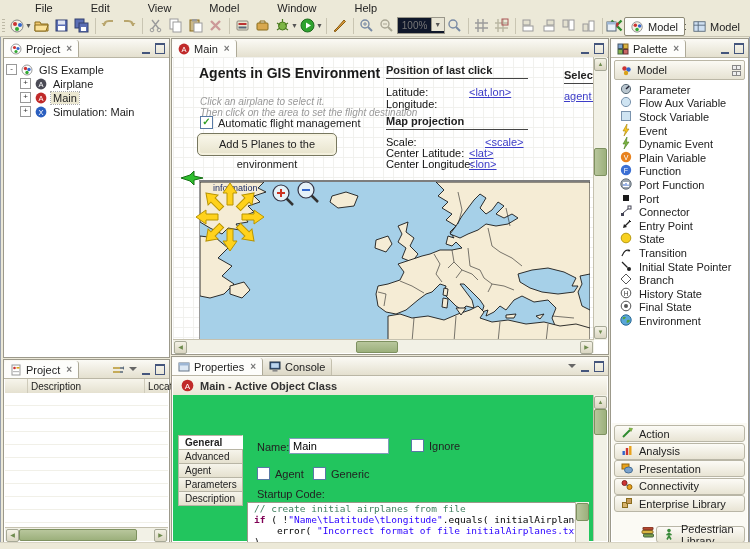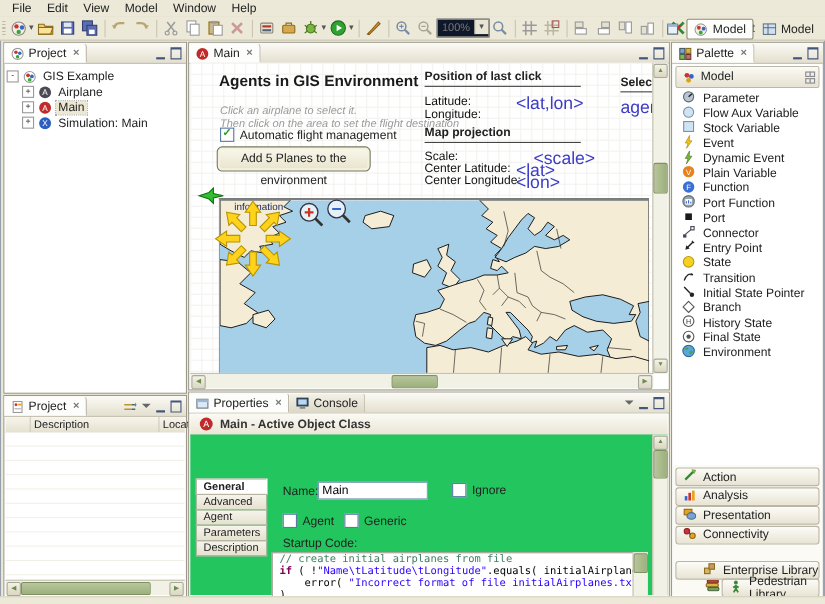--- a/index.html
+++ b/index.html
@@ -2,21 +2,21 @@
 <html><head>
 <meta charset="utf-8">
 <style>
   html,body{margin:0;padding:0;background:#cfcdc1;}
   #app{position:relative;width:750px;height:549px;background:#ECE9D8;overflow:hidden;
        font-family:"Liberation Sans",sans-serif;font-size:11px;color:#222;
        box-shadow:inset 0 0 0 1px #98a0ae;}
   
   #menubar{position:absolute;left:0;top:0;width:750px;height:15px;display:flex;align-items:center;
            padding-left:4px;border-bottom:1px solid #DCD8C8;background:#ECE9D8;}
-  .menu-item{padding:1px 7px;cursor:default;}
+  .menu-item{padding:1px 7px;cursor:default;margin-left:24px;}
   #toolbar{position:absolute;left:0;top:15px;width:750px;height:21px;background:#ECE9D8;
            border-bottom:1px solid #C8C4B2;display:flex;align-items:center;}
   .tbi{width:20px;height:18px;display:inline-flex;align-items:center;justify-content:center;flex:0 0 auto;}
   .tbi svg{width:15px;height:15px;}
   .tbsep{width:1px;height:16px;background:#C9C5B2;margin:0 3px;flex:0 0 auto;}
   .tbgrip{width:3px;height:14px;margin:0 2px;flex:0 0 auto;
           background:repeating-linear-gradient(#bdb9a6 0 1px,transparent 1px 3px);}
   .dd{font-size:7px;color:#555;margin-left:-2px;}
   #zoombox{width:42px;height:15px;background:#0f172a;border:1px solid #9a978a;display:inline-flex;
            align-items:center;font-size:10px;color:#777;padding-left:4px;position:relative;flex:0 0 auto;}
@@ -72,21 +72,21 @@
   .cv-title{position:absolute;left:26px;top:8px;font-size:14px;font-weight:bold;color:#1a1a1a;}
   .cv-hint{position:absolute;left:27px;font-size:10px;font-style:italic;color:#9a9a9a;}
   .cv-cbrow{position:absolute;left:27px;top:59px;display:flex;align-items:center;gap:5px;}
   .cb{width:11px;height:11px;background:#fff;border:1px solid #587aa5;font-size:10px;line-height:10px;
       text-align:center;color:#2f9e22;font-weight:bold;}
   .cv-btn{position:absolute;left:24px;top:76px;width:138px;height:21px;border:1px solid #77775f;border-radius:5px;
       background:linear-gradient(#FAF8EC,#E7E3CC);box-shadow:inset 0 0 0 2px #F4F1DE;
       font-size:11px;text-align:center;line-height:20px;}
   .col-hd{position:absolute;font-weight:bold;font-size:11px;border-bottom:1px solid #444;padding-bottom:2px;width:142px;}
   .cv-lab{position:absolute;font-size:11px;color:#111;}
-  .cv-val{position:absolute;font-size:16px;color:#3C3CC8;}
+  .cv-val{position:absolute;font-size:11px;color:#3C3CC8;text-decoration:underline;}
   #mapbox{position:absolute;left:26px;top:123px;width:390px;height:160px;border-top:2px solid #7d7d7d;
           border-left:1px solid #9a9a9a;overflow:hidden;}
   #cv-overlay{position:absolute;left:0;top:0;pointer-events:none;z-index:5;}
   
   .props-hd{position:absolute;left:1px;right:1px;top:19px;height:19px;display:flex;align-items:center;gap:6px;
      padding-left:8px;background:linear-gradient(#FBFAF4,#EAE6D6);border-bottom:1px solid #C6C2B0;}
   .props-hd b{font-size:11px;color:#333;}
   .props-body{position:absolute;left:1px;right:1px;top:38px;bottom:1px;background:#22c55e;}
   .side-tab{position:absolute;left:5px;width:57px;height:13px;line-height:13px;padding-left:6px;font-size:10px;
      background:linear-gradient(#F6F4EB,#E5E1CF);border:1px solid #B8B5A5;}
@@ -843,21 +843,21 @@
           <span>Presentation</span>
         </div>
         <div class="pal-group" style="top: 54.5px;">
           <span><svg viewBox="0 0 12 12">
               <circle cx="3.5" cy="4" r="2.5" fill="#c33" stroke="#822"></circle>
               <circle cx="8.5" cy="8" r="2.5" fill="#e9a21b" stroke="#96660d"></circle>
               <path d="M5 5.5 L7 6.8" stroke="#555" stroke-width="1.2"></path>
             </svg></span>
           <span>Connectivity</span>
         </div>
-        <div class="pal-group" style="top: 87px; justify-content: flex-end;">
+        <div class="pal-group" style="top: 72px;">
           <span><svg viewBox="0 0 12 12">
               <rect x="1.5" y="5.5" width="5" height="5" fill="#d8b26a" stroke="#8a6d1d"></rect>
               <rect x="5.5" y="1.5" width="5" height="5" fill="#c89b5a" stroke="#8a6d1d"></rect>
             </svg></span>
           <span>Enterprise Library</span>
         </div>
         <div class="pal-group" style="top: 103px; margin-left: 42px;">
           <span><svg viewBox="0 0 12 12">
               <circle cx="6" c="2" cy="2.5" r="1.8" fill="#3a8a3a"></circle>
               <path d="M6 4.5 L6 8 M6 5.5 L3.5 7 M6 5.5 L8.5 7 M6 8 L4 11.5 M6 8 L8 11.5" stroke="#3a8a3a" stroke-width="1.6"></path>

